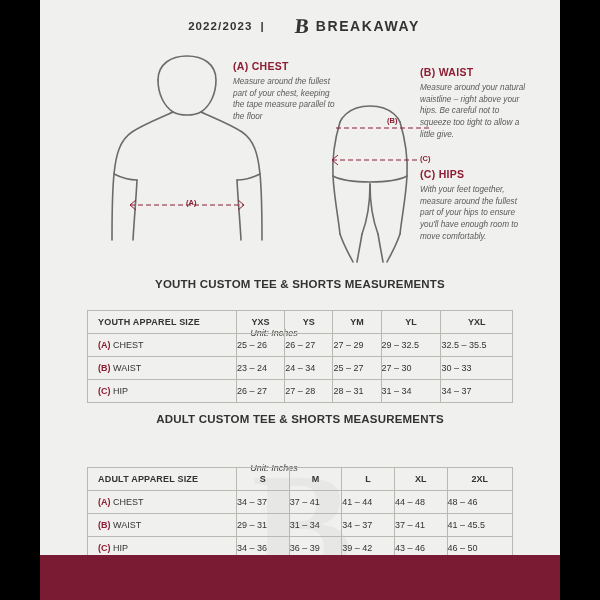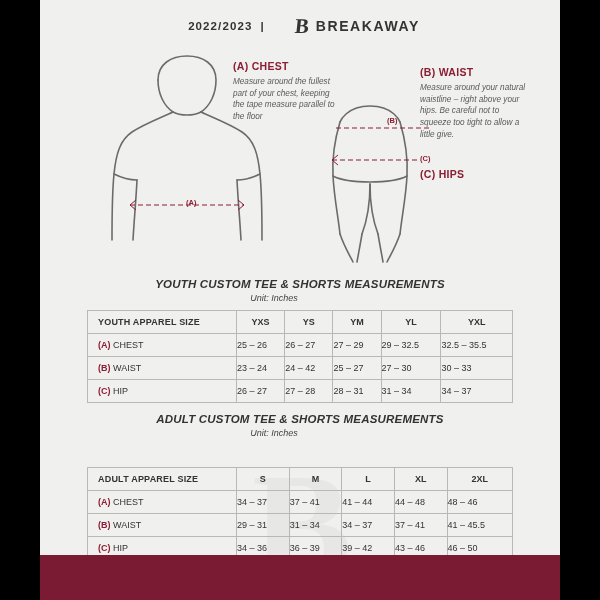--- a/index.html
+++ b/index.html
@@ -116,29 +116,29 @@
   }
   
   .section-title {
     position: absolute;
     width: 520px;
     text-align: center;
     font-size: 11.5px;
     font-weight: bold;
     color: #333333;
     letter-spacing: 0.2px;
-    font-style: italic;
   }
   .section-sub {
     position: absolute;
     width: 468px;
     text-align: center;
     font-size: 9px;
     font-style: italic;
     color: #444444;
+    margin-top: 35px;
   }
   
   table.size {
     position: absolute;
     border-collapse: collapse;
     width: 426px;
     left: 47px;
     background: transparent;
   }
   table.size th, table.size td {
@@ -255,20 +255,21 @@
         <div class="body">Measure around the fullest part of your chest, keeping the tape measure parallel to the floor</div>
       </div>
 
       <div class="callout c-waist">
         <div class="title">(B) WAIST</div>
         <div class="body">Measure around your natural waistline – right above your hips. Be careful not to squeeze too tight to allow a little give.</div>
       </div>
 
       <div class="callout c-hips">
         <div class="title">(C) HIPS</div>
+        <div class="body">With your feet together, measure around the fullest part of your hips to ensure you'll have enough room to move comfortably.</div>
       </div>
     </div>
 
     <div class="section-title" style="top:278px;">YOUTH CUSTOM TEE &amp; SHORTS MEASUREMENTS</div>
     <div class="section-sub" style="top:293px;">Unit: Inches</div>
 
     <table class="size" style="top:310px;">
       <thead>
         <tr>
           <th class="rowhead">YOUTH APPAREL SIZE</th>
@@ -284,21 +285,21 @@
           <td class="rowhead"><span class="lbl">(A)</span> <span>CHEST</span></td>
           <td>25 – 26</td>
           <td>26 – 27</td>
           <td>27 – 29</td>
           <td>29 – 32.5</td>
           <td>32.5 – 35.5</td>
         </tr>
         <tr>
           <td class="rowhead"><span class="lbl">(B)</span> <span>WAIST</span></td>
           <td>23 – 24</td>
-          <td>24 – 42</td>
+          <td>24 – 34</td>
           <td>25 – 27</td>
           <td>27 – 30</td>
           <td>30 – 33</td>
         </tr>
         <tr>
           <td class="rowhead"><span class="lbl">(C)</span> <span>HIP</span></td>
           <td>26 – 27</td>
           <td>27 – 28</td>
           <td>28 – 31</td>
           <td>31 – 34</td>

